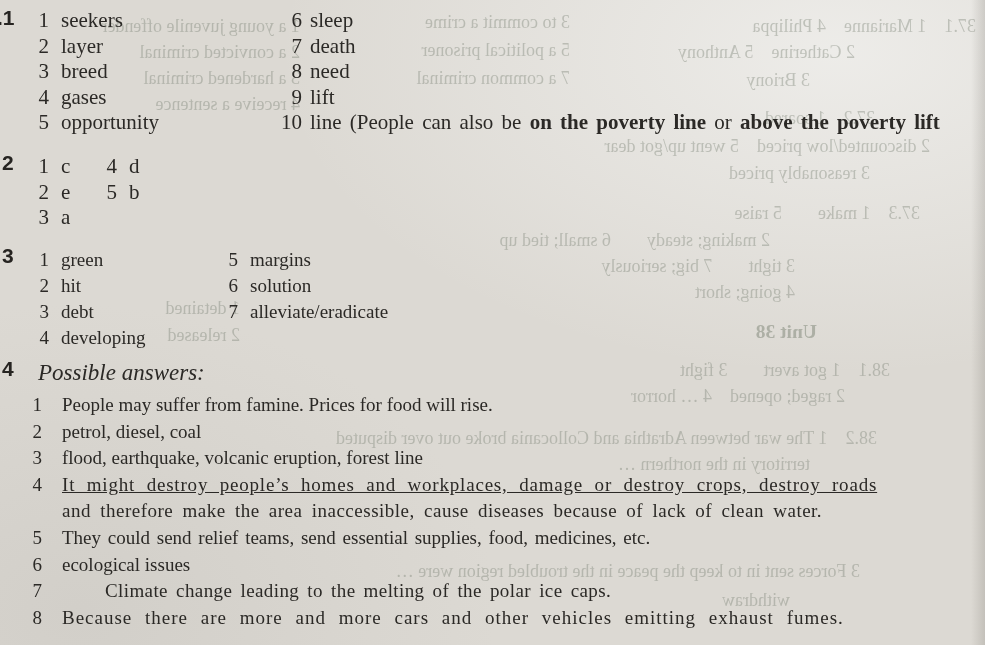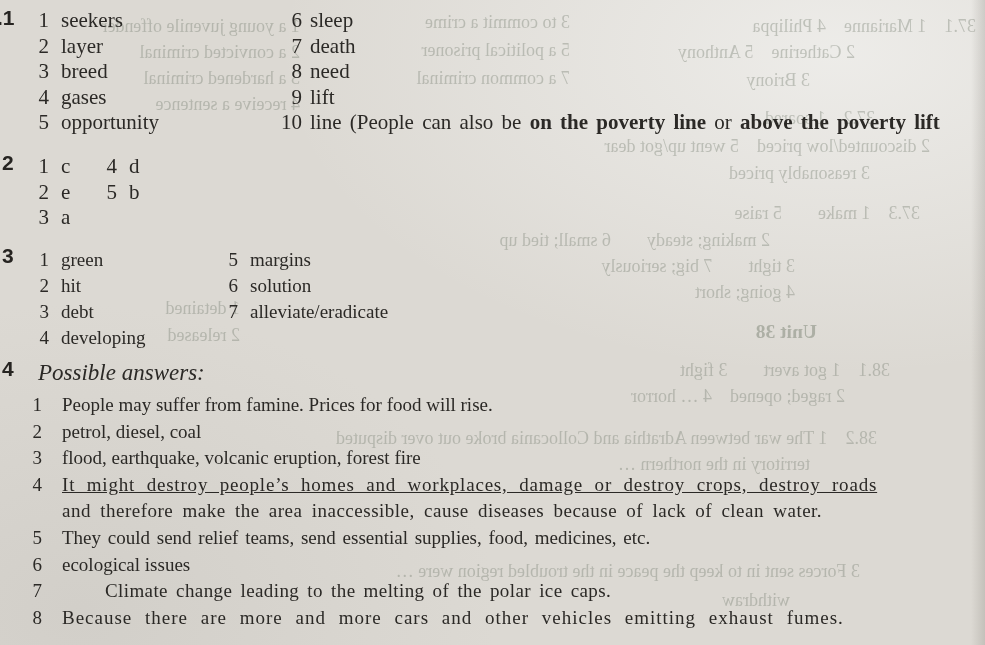--- a/index.html
+++ b/index.html
@@ -124,21 +124,21 @@
   <div class="block lh2" style="left:224px;top:247px;">
     <div class="row"><span class="num n1">5</span><span>margins</span></div>
     <div class="row"><span class="num n1">6</span><span>solution</span></div>
     <div class="row"><span class="num n1">7</span><span>alleviate/eradicate</span></div>
   </div>
 
   <div class="heading" style="left:38px;top:360px;">Possible answers:</div>
   <div class="block lh3" style="left:28px;top:392px;">
     <div class="row"><span class="num n3">1</span><span>People may suffer from famine. Prices for food will rise.</span></div>
     <div class="row"><span class="num n3">2</span><span>petrol, diesel, coal</span></div>
-    <div class="row"><span class="num n3">3</span><span>flood, earthquake, volcanic eruption, forest fire</span></div>
+    <div class="row"><span class="num n3">3</span><span>flood, earthquake, volcanic eruption, forest line</span></div>
     <div class="row"><span class="num n3">4</span><span class="sp1">It might destroy people’s homes and workplaces, damage or destroy crops, destroy roads</span></div>
     <div class="row cont"><span class="sp2">and therefore make the area inaccessible, cause diseases because of lack of clean water.</span></div>
     <div class="row"><span class="num n3">5</span><span class="sp3">They could send relief teams, send essential supplies, food, medicines, etc.</span></div>
     <div class="row"><span class="num n3">6</span><span>ecological issues</span></div>
     <div class="row"><span class="num n3">7</span><span class="sp4">Climate change leading to the melting of the polar ice caps.</span></div>
     <div class="row"><span class="num n3">8</span><span class="sp5">Because there are more and more cars and other vehicles emitting exhaust fumes.</span></div>
   </div>
 
   <div class="edge"></div>
 </div>

